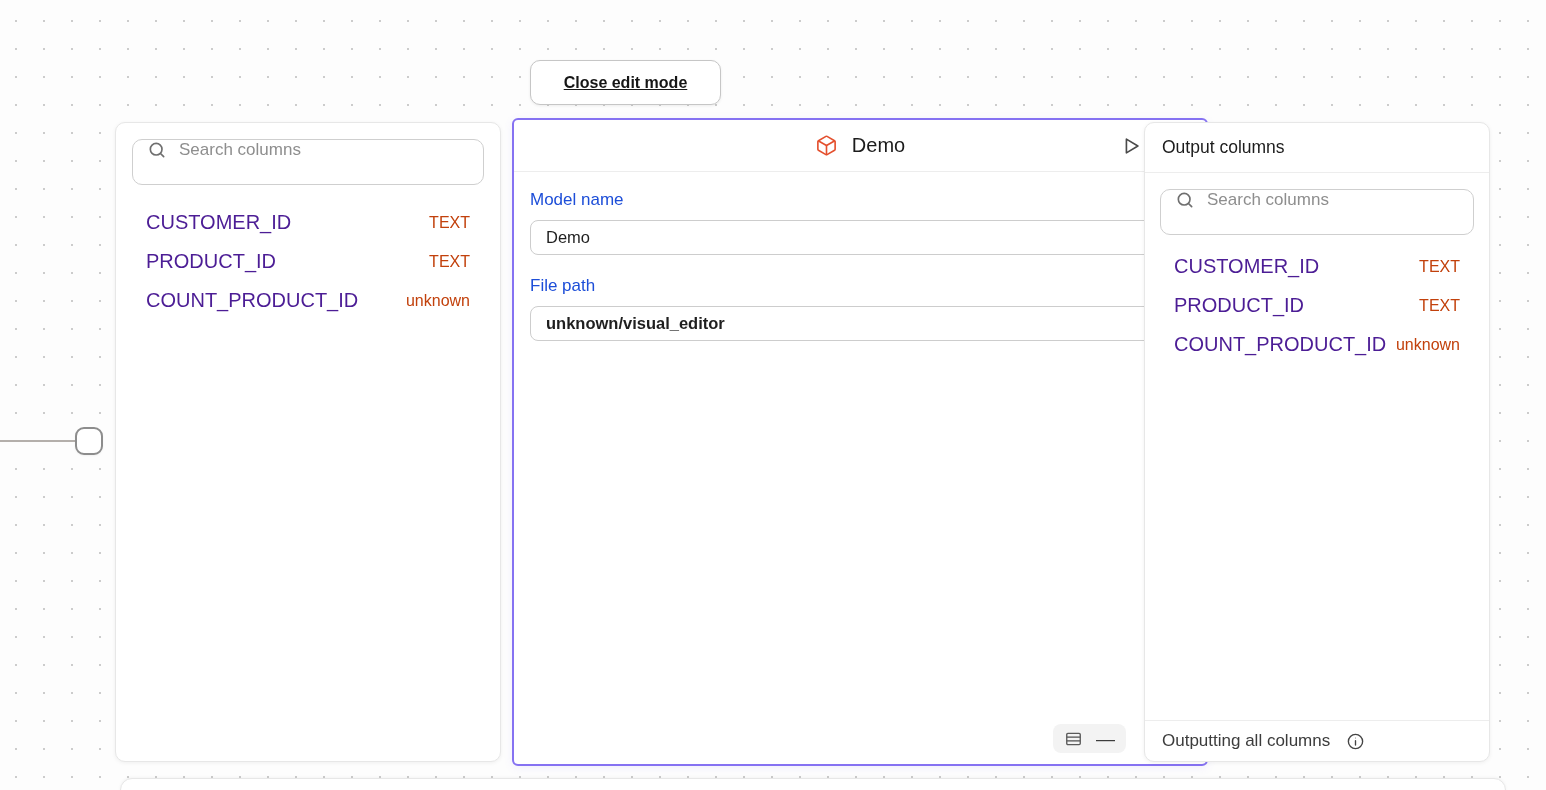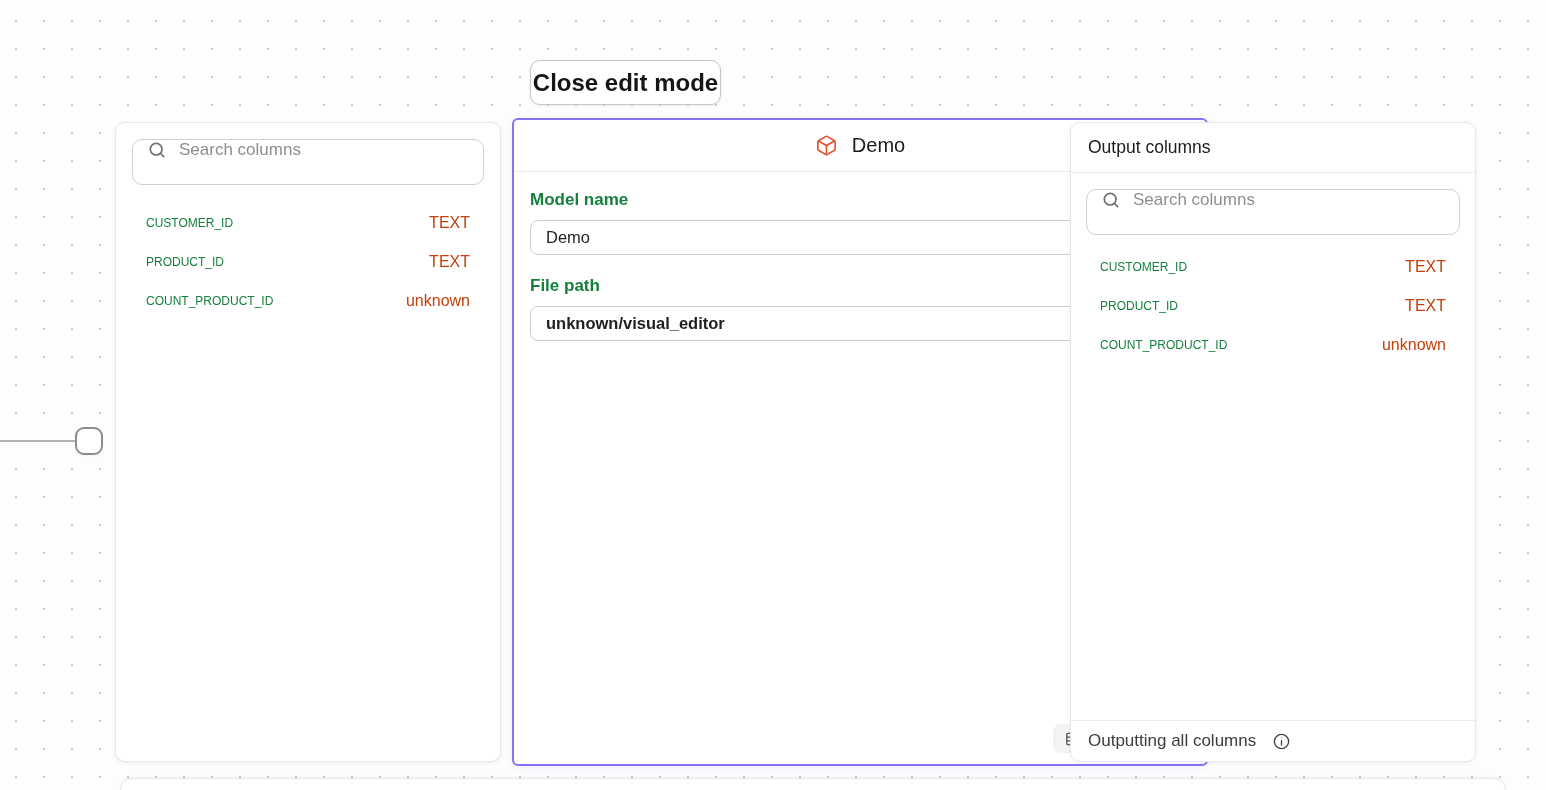--- a/index.html
+++ b/index.html
@@ -24,23 +24,24 @@
 
   
   .close-btn {
     position: absolute;
     left: 530px; top: 60px;
     width: 191px; height: 45px;
     background: #ffffff;
     border: 1px solid #c6c6c6;
     border-radius: 10px;
     box-shadow: 0 1px 3px rgba(0,0,0,0.07);
-    font-size: 24px; font-weight: 700; color: #161616;
+    font-size: 16px; font-weight: 700; color: #161616;
     display: flex; align-items: center; justify-content: center;
     cursor: pointer;
+    text-decoration: underline;
   }
 
   
   .panel-header {
     height: 50px;
     display: flex; align-items: center;
     padding: 0 20px;
     border-bottom: 1px solid #ededed;
   }
   .panel-title { font-size: 17.5px; color: #1c1c1c; }
@@ -63,21 +64,21 @@
   }
   .search-box input::placeholder { color: #8e8e8e; }
 
   .col-list { margin-top: 18px; }
   .col-row {
     height: 39px;
     display: flex; align-items: center; justify-content: space-between;
     padding: 0 14px;
     border-radius: 8px;
   }
-  .col-name { font-size: 12px; color: #15803d; }
+  .col-name { font-size: 20px; color: #4c1d95; }
   .col-type { font-size: 16px; color: #c2410c; }
 
   
   #filter-panel { left: 115px; top: 122px; width: 386px; height: 640px; }
   #filter-panel .panel-header .panel-title { margin-left: 20px; }
 
   
   #model-panel {
     left: 512px; top: 118px; width: 696px; height: 648px;
     border: 2.5px solid #8672f2;
@@ -96,21 +97,21 @@
   .header-actions {
     position: absolute; right: 18px; top: 0; height: 100%;
     display: flex; align-items: center; gap: 18px;
   }
   .icon-btn {
     background: none; border: none; cursor: pointer;
     display: flex; align-items: center; justify-content: center;
     padding: 2px;
   }
 
-  .field-label { font-size: 17px; font-weight: 700; color: #15803d; margin-bottom: 10px; }
+  .field-label { font-size: 17px; font-weight: 400; color: #1d4ed8; margin-bottom: 10px; }
   .text-input {
     width: 100%; height: 35px;
     border: 1px solid #cdcdcd; border-radius: 8px;
     padding: 0 15px;
     font-family: "Liberation Sans", sans-serif;
     font-size: 16.5px; color: #1f1f1f;
     outline: none; background: #fff;
     display: block;
   }
   .field-group + .field-group { margin-top: 21px; }
@@ -130,21 +131,21 @@
   .rows-pill {
     display: flex; align-items: center; gap: 13px;
     background: #f3f3f3; border-radius: 8px;
     height: 29px; padding: 0 11px;
   }
   .dash-glyph { font-size: 19px; font-weight: 500; color: #3d3d3d; line-height: 1; }
   .cols-group { display: flex; align-items: center; gap: 9px; margin-left: 22px; }
   .count-text { font-size: 18px; color: #3a3a3a; }
 
   
-  #output-panel { left: 1070px; top: 122px; width: 406px; height: 640px; }
+  #output-panel { left: 1144px; top: 122px; width: 346px; height: 640px; }
   .output-footer {
     position: absolute; left: 0; right: 0; bottom: 0;
     height: 41px;
     border-top: 1px solid #ededed;
     display: flex; align-items: center;
     padding: 0 17px;
   }
   .output-footer-text { font-size: 17px; color: #3c3c3c; margin-right: 16px; }
 
   

